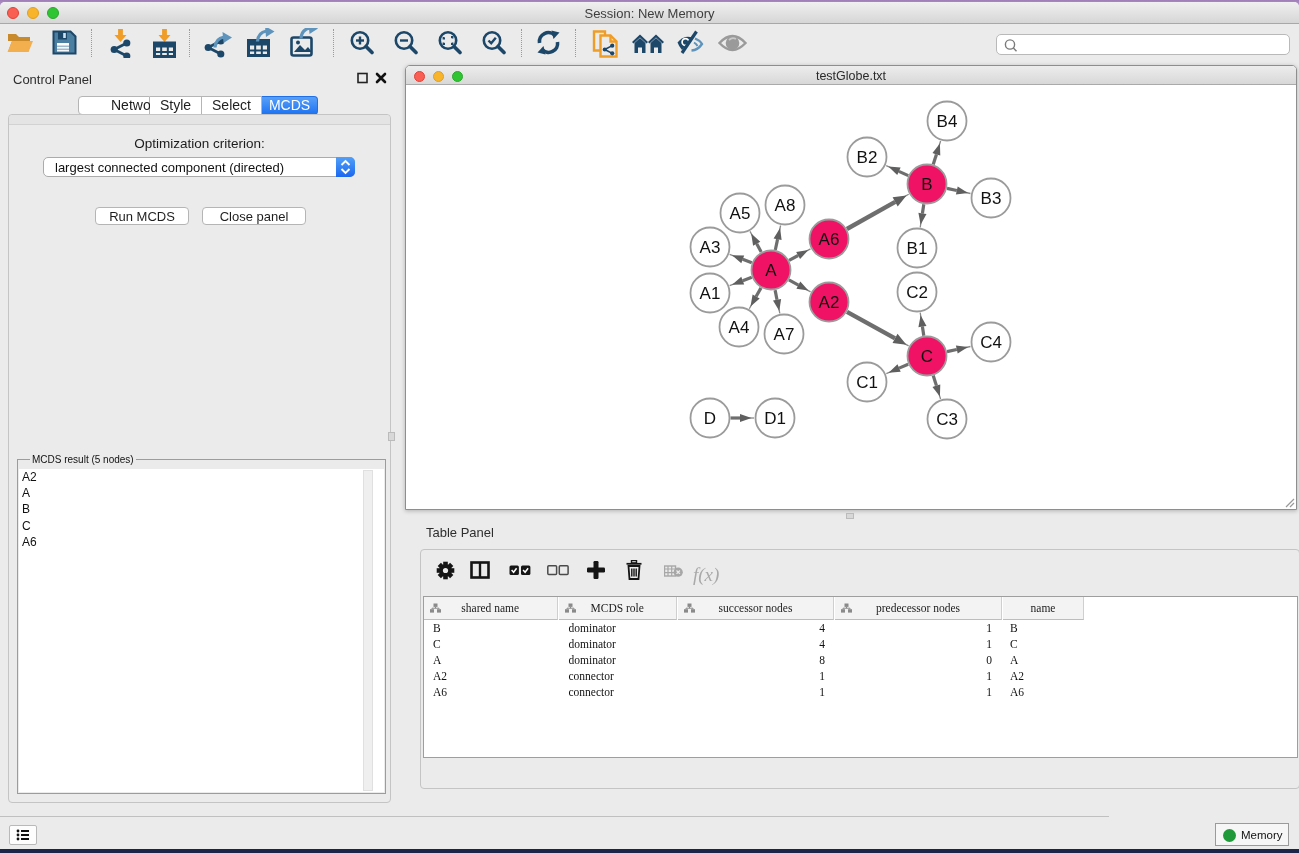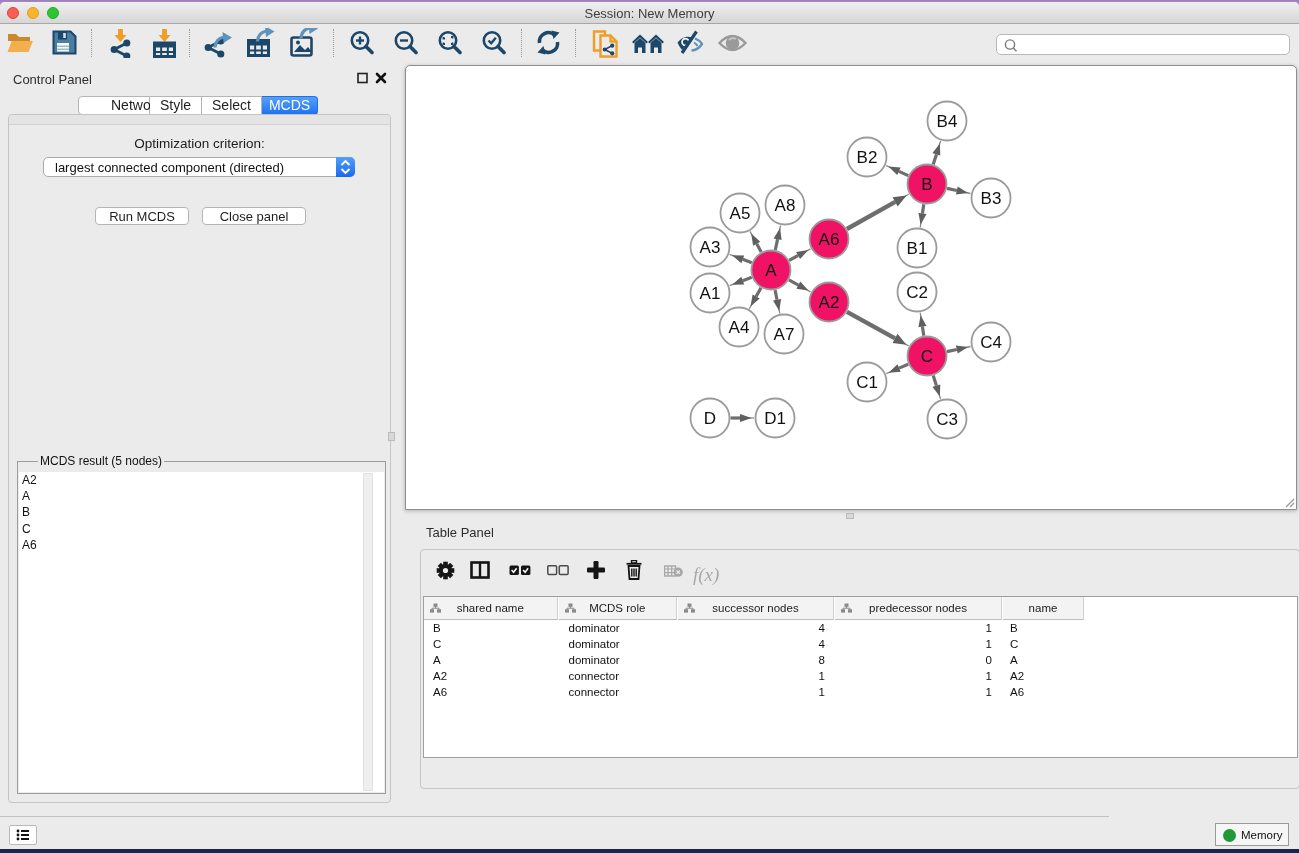--- a/index.html
+++ b/index.html
@@ -36,21 +36,21 @@
   box-shadow:0 1px 4px rgba(0,0,0,.25); }
 #nettitle { position:absolute; left:0; top:0; width:100%; height:19px;
   background:linear-gradient(180deg,#ededed,#d8d8d8); border-bottom:1px solid #aaa;
   border-radius:4px 4px 0 0; }
 #nettitle .t { position:absolute; width:100%; top:3px; text-align:center;
   font-size:12.5px; color:#2a2a2a; }
 #tpanel { position:absolute; left:414px; top:518px; width:894px; height:296px; }
 #tpbox { position:absolute; left:6px; top:29px; width:880px; height:240px;
   border:1px solid #c4c4c4; border-radius:4px; background:#ebebeb; }
 #ttable { position:absolute; left:9px; top:76px; width:875px; height:162px;
-  background:#fff; border:1px solid #9e9e9e; }
+  background:#fff; border:1px solid #9e9e9e;font-family:Liberation Serif, serif; }
 .hcell { position:absolute; top:0; height:23px; background:#f3f3f3;
   border-right:1px solid #cfcfcf; border-bottom:1px solid #bdbdbd;
   font-size:11.5px; color:#1c1c1c; text-align:center; line-height:22px; }
 .trow { position:absolute; left:0; width:100%; height:15.8px;
   font-size:11.5px; color:#111; }
 .trow span { position:absolute; top:1px; }
 #statusbar { position:absolute; left:0; top:814px; width:1109px; height:31px;
   border-top:1px solid #c0c0c0; background:#ebebeb; }
 .fx { font-family:"Liberation Serif", serif; font-style:italic;
   font-size:19px; color:#a9a9a9; }
@@ -211,30 +211,36 @@
       <div style="position:absolute;right:-1px;top:-1px;width:19px;height:20px;border-radius:0 5px 5px 0;background:linear-gradient(180deg,#52a0f8,#1a68ef)">
         <svg width="19" height="20" viewBox="0 0 19 20">
                 <path d="M5.5 8 l4 -4 4 4 M5.5 12 l4 4 4 -4" fill="none" stroke="#fff" stroke-width="1.9"></path>
               </svg>
       </div>
     </div>
     <div style="position:absolute;width:100%;top:21px;text-align:center;font-size:13.5px;color:#1c1c1c">Optimization criterion:</div>
     <div class="btn" style="left:86px;top:76px;width:94px;height:18px;line-height:17px">Run MCDS</div>
     <div class="btn" style="left:193px;top:76px;width:104px;height:18px;line-height:17px">Close panel</div>
     <fieldset style="position:absolute;left:8px;top:339px;width:369px;height:340px;border:1px solid #9c9c9c;border-radius:0">
-      <legend style="font-size:12px;color:#111;padding:0 2px;margin-left:20px">MCDS result (5 nodes)</legend>
+      <legend style="font-size:10px;color:#111;padding:0 2px;margin-left:12px">MCDS result (5 nodes)</legend>
       <div style="position:absolute;left:1px;top:4px;right:1px;bottom:1px;background:#fff;font-size:12px;color:#111;line-height:16.2px;padding:0 0 0 3px">A2<br>A<br>B<br>C<br>A6</div>
       <div style="position:absolute;right:12px;top:5px;width:10px;bottom:2px;background:#efefef;border:1px solid #e0e0e0"></div>
     </fieldset>
   </div>
 </div>
 
 <div style="position:absolute;left:388px;top:430px;width:7px;height:9px;background:#d8d8d8;border:1px solid #bbb"></div>
 
 <div id="netwin">
+  <div id="nettitle">
+    <div class="light" style="left:8px;top:4.5px;width:11px;height:11px;background:#f95f52;border:1px solid #e24138"></div>
+    <div class="light" style="left:27px;top:4.5px;width:11px;height:11px;background:#f8b42a;border:1px solid #dfa023"></div>
+    <div class="light" style="left:46px;top:4.5px;width:11px;height:11px;background:#2fc532;border:1px solid #2aa82d"></div>
+    <div class="t">testGlobe.txt</div>
+  </div>
   <svg style="position:absolute;left:0;top:19px" width="890" height="424" viewBox="0 0 890 424" font-family="Liberation Sans, sans-serif">
 <line x1="355.2" y1="167.0" x2="350.7" y2="158.7" stroke="#6e6e6e" stroke-width="3.2"></line>
 <line x1="350.7" y1="158.7" x2="344.0" y2="146.4" stroke="#8a8a8a" stroke-width="1.3"></line>
 <polygon points="345.2,148.6 354.3,156.8 350.7,158.7 347.1,160.7" fill="#5f5f5f"></polygon>
 <line x1="369.3" y1="165.0" x2="371.6" y2="154.2" stroke="#6e6e6e" stroke-width="3.2"></line>
 <line x1="371.6" y1="154.2" x2="374.6" y2="140.5" stroke="#8a8a8a" stroke-width="1.3"></line>
 <polygon points="374.1,143.0 375.6,155.1 371.6,154.2 367.6,153.4" fill="#5f5f5f"></polygon>
 <line x1="345.8" y1="177.8" x2="336.7" y2="174.3" stroke="#6e6e6e" stroke-width="3.2"></line>
 <line x1="336.7" y1="174.3" x2="323.6" y2="169.4" stroke="#8a8a8a" stroke-width="1.3"></line>
 <polygon points="326.0,170.3 338.2,170.5 336.7,174.3 335.3,178.2" fill="#5f5f5f"></polygon>

